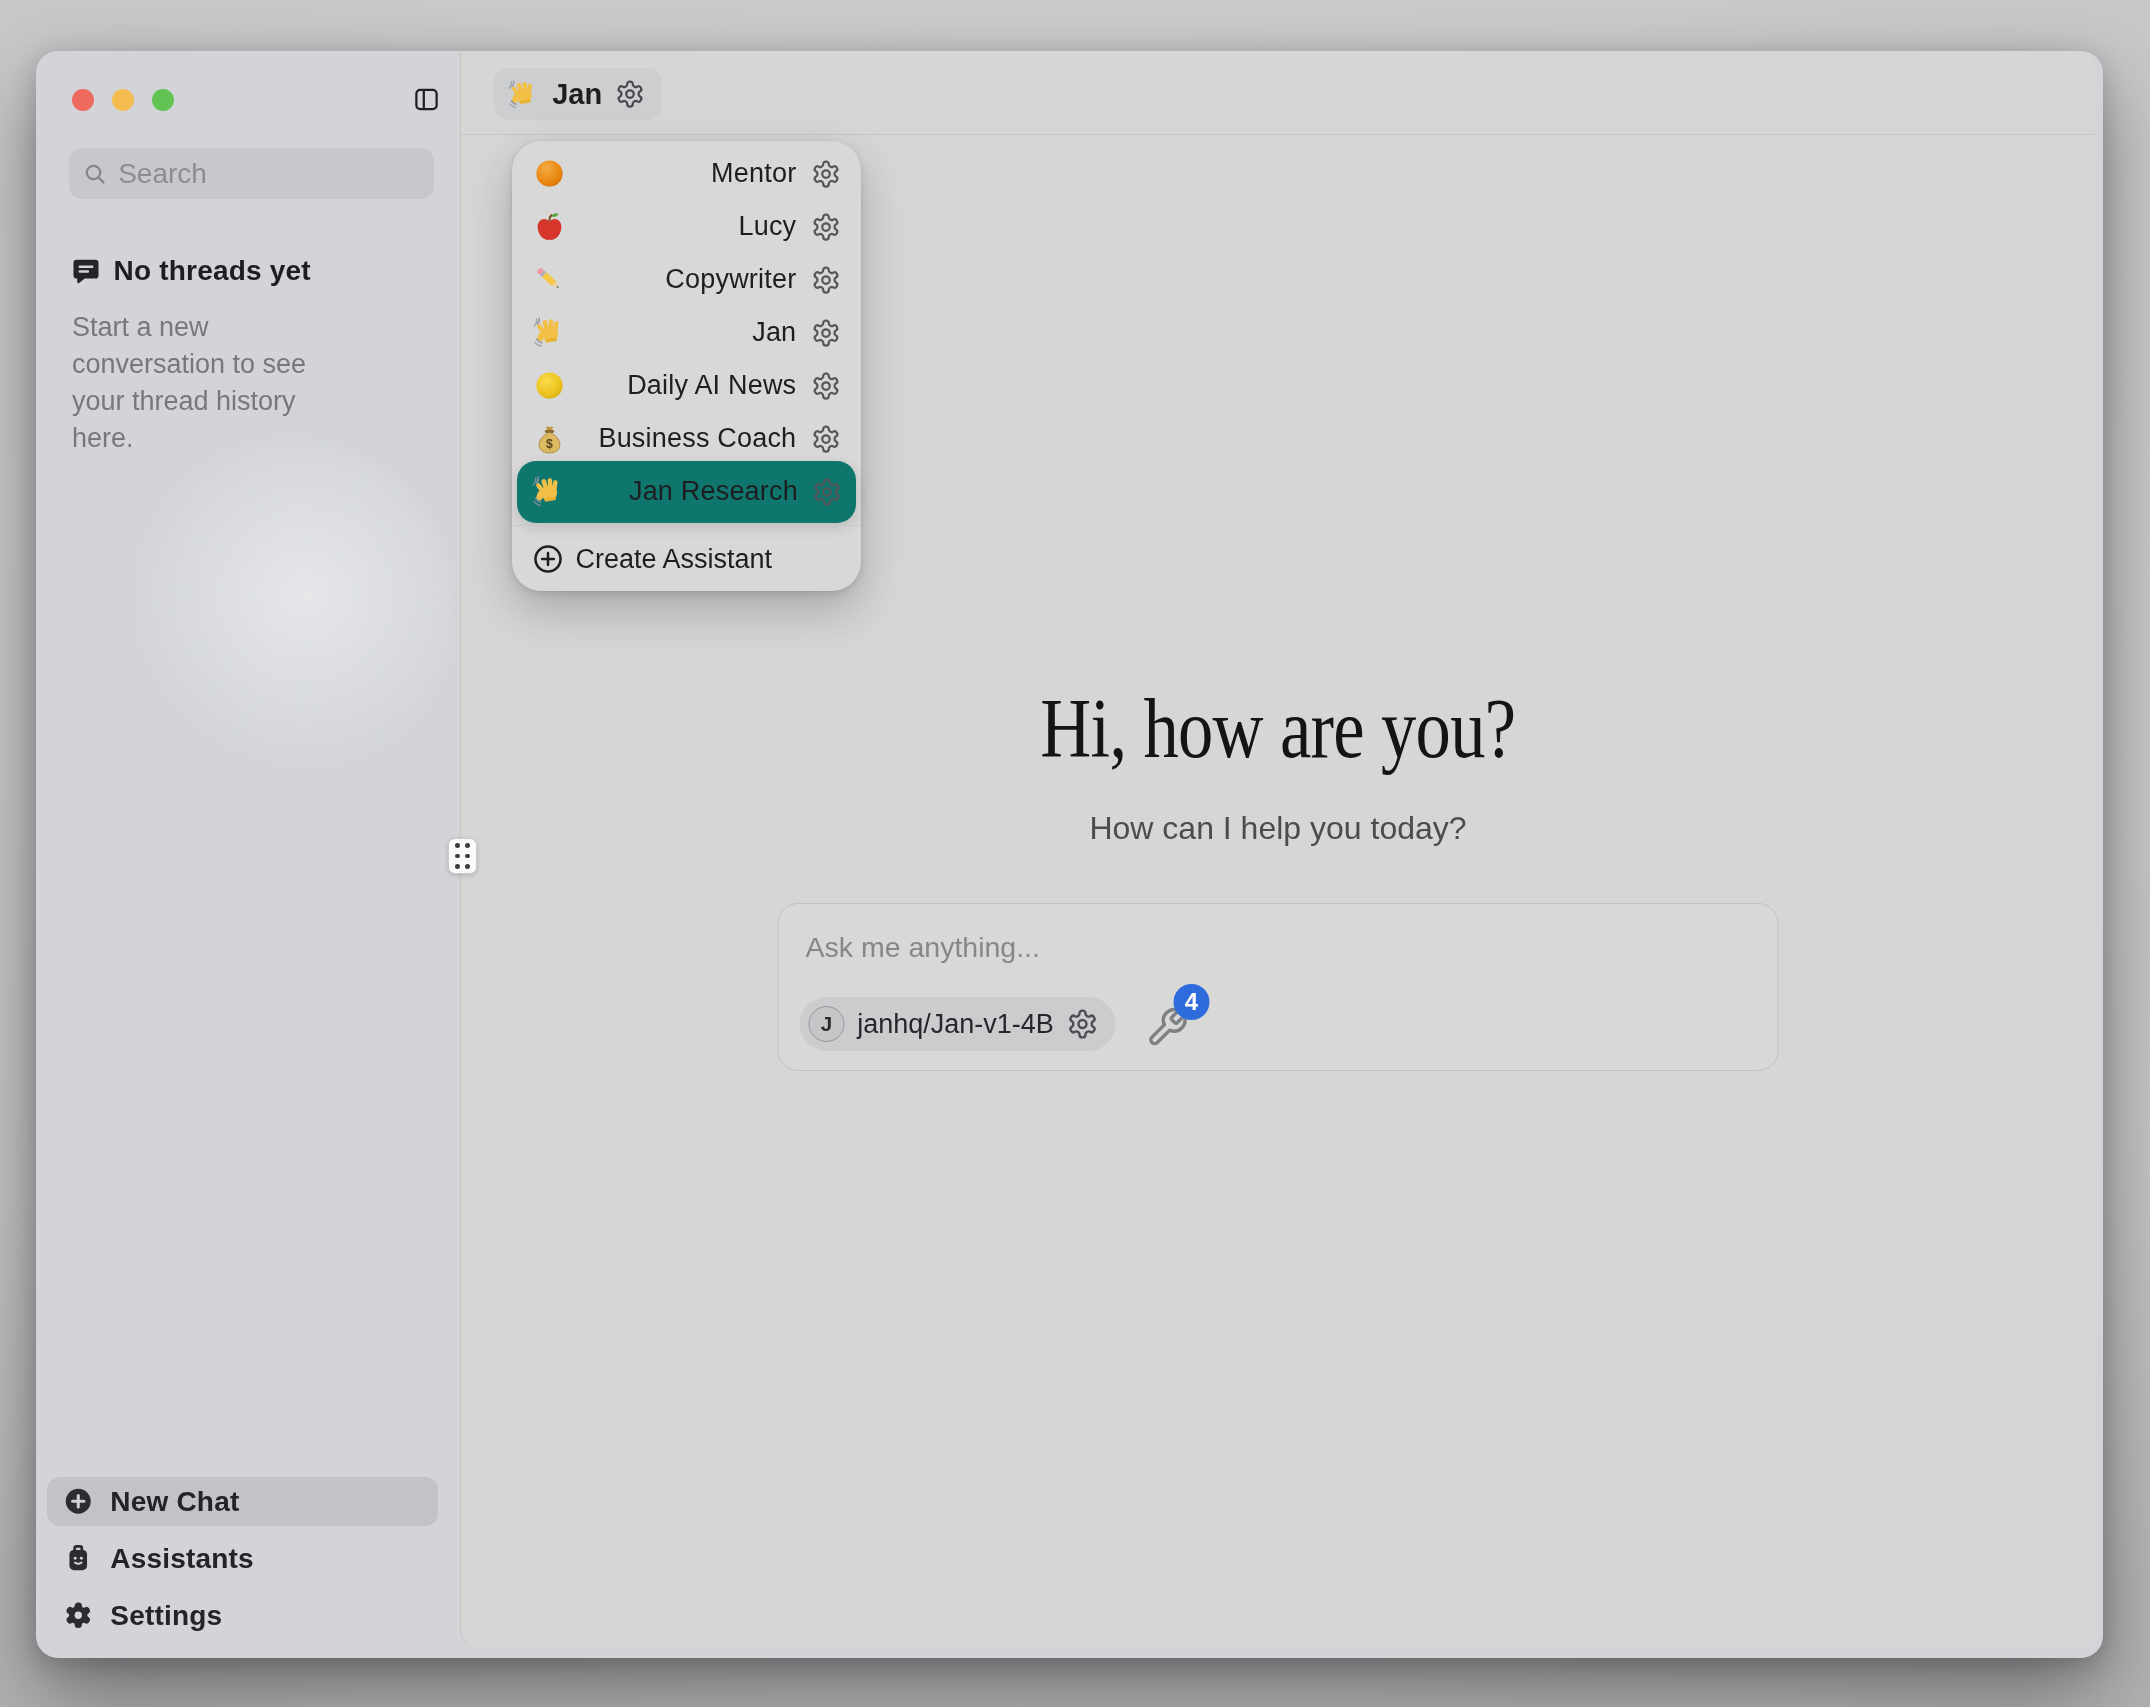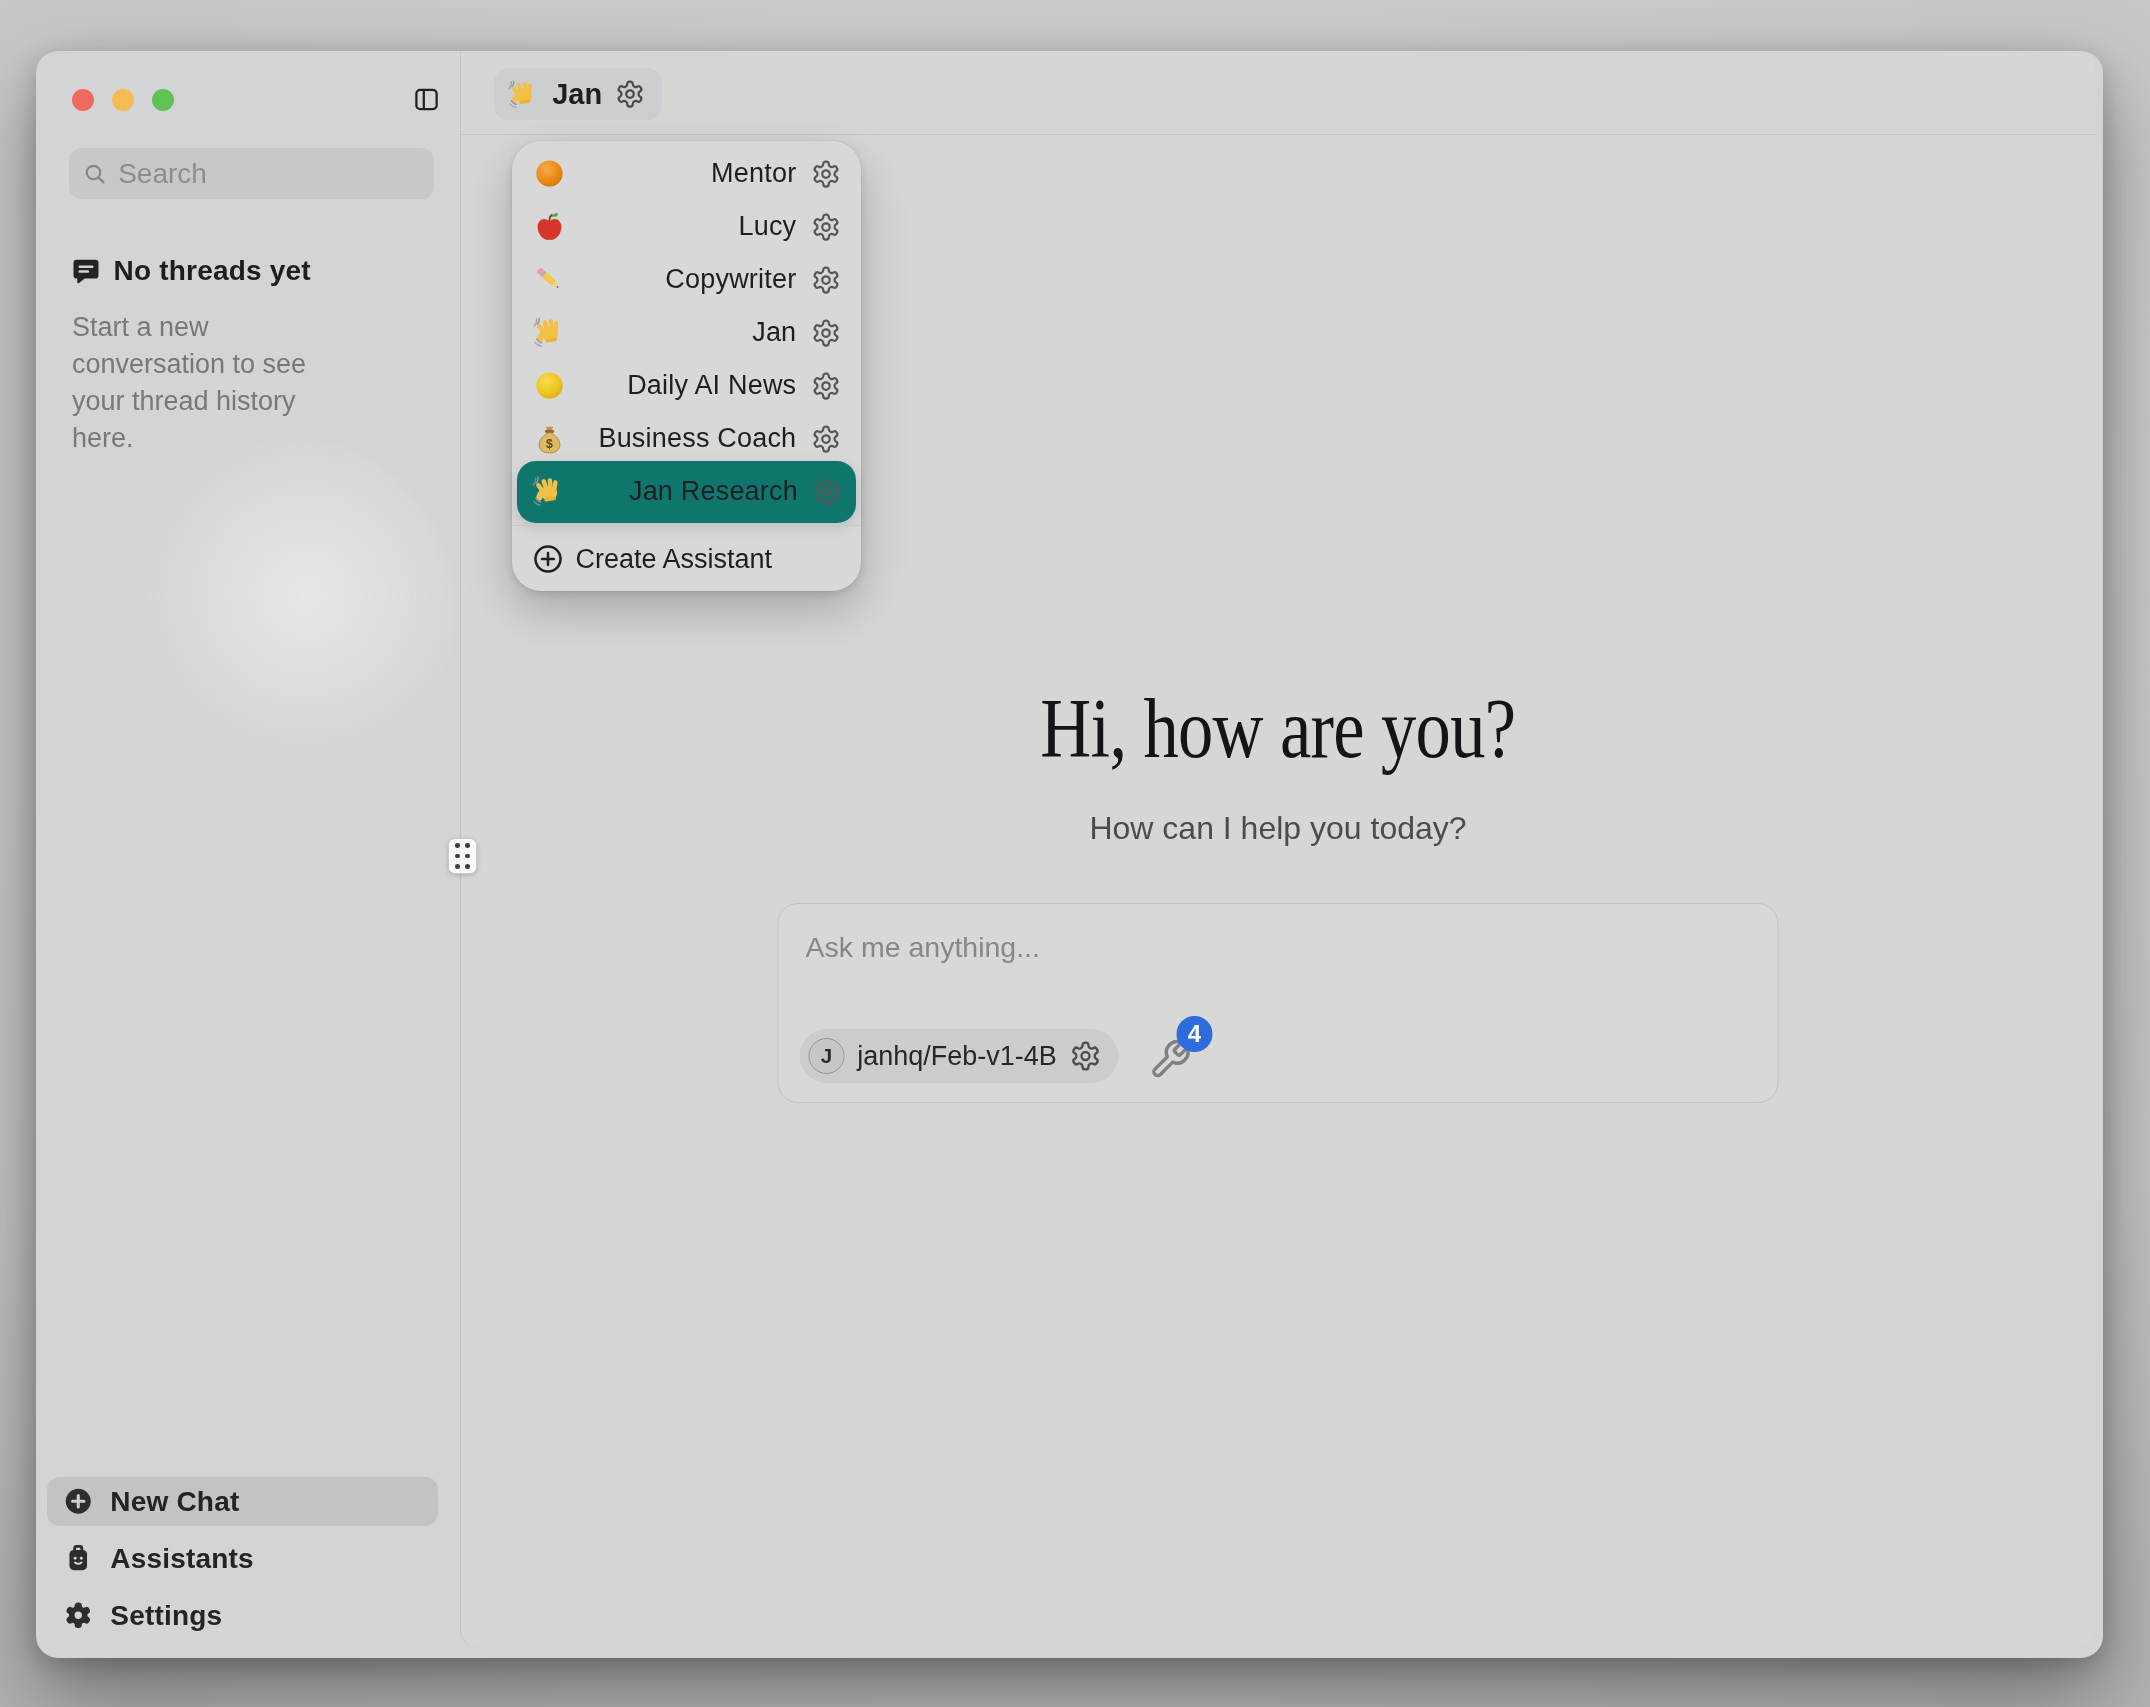--- a/index.html
+++ b/index.html
@@ -101,21 +101,21 @@
   .greeting { position:absolute; left:0; right:0; top:629px; text-align:center; }
   .greet-title {
     font-family:"Liberation Serif","DejaVu Serif",serif; font-weight:400;
     font-size:84px; color:#131416; display:inline-block; transform:scaleX(0.84);
     letter-spacing:-0.8px; white-space:nowrap;
   }
   .greet-sub { margin-top:33px; font-size:32px; color:#4a4c4e; }
 
   
   .composer {
-    position:absolute; left:50%; transform:translateX(-50%); top:852px; width:1001px; height:200px;
+    position:absolute; left:50%; transform:translateX(-50%); top:852px; width:1001px; height:168px;
     border:1.6px solid #c1c2c4; border-radius:20.6px; background:#d8d8d7;
   }
   .composer input {
     position:absolute; left:27px; top:27px; right:27px; border:none; outline:none; background:transparent;
     font-family:inherit; font-size:28.5px; color:#3a3b3d;
   }
   .composer input::placeholder { color:#85878a; }
   .composer-bottom { position:absolute; left:20.6px; bottom:19px; display:flex; align-items:center; }
   .model-chip {
     height:54px; border-radius:27px; background:#cbccce; display:flex; align-items:center;
@@ -408,21 +408,21 @@
     <div class="greeting">
       <div class="greet-title">Hi, how are you?</div>
       <div class="greet-sub">How can I help you today?</div>
     </div>
 
     <div class="composer">
       <input type="text" placeholder="Ask me anything..." style="">
       <div class="composer-bottom">
         <div class="model-chip">
           <span class="model-avatar">J</span>
-          <span class="model-name">janhq/Feb-v1-4B</span>
+          <span class="model-name">janhq/Jan-v1-4B</span>
           <svg class="gear" viewBox="0 0 24 24">
               <use href="#i-gear"></use>
             </svg>
         </div>
         <div class="tools">
           <svg class="wrench" viewBox="0 0 24 24">
               <use href="#i-wrench"></use>
             </svg>
           <span class="tools-badge">4</span>
         </div>

